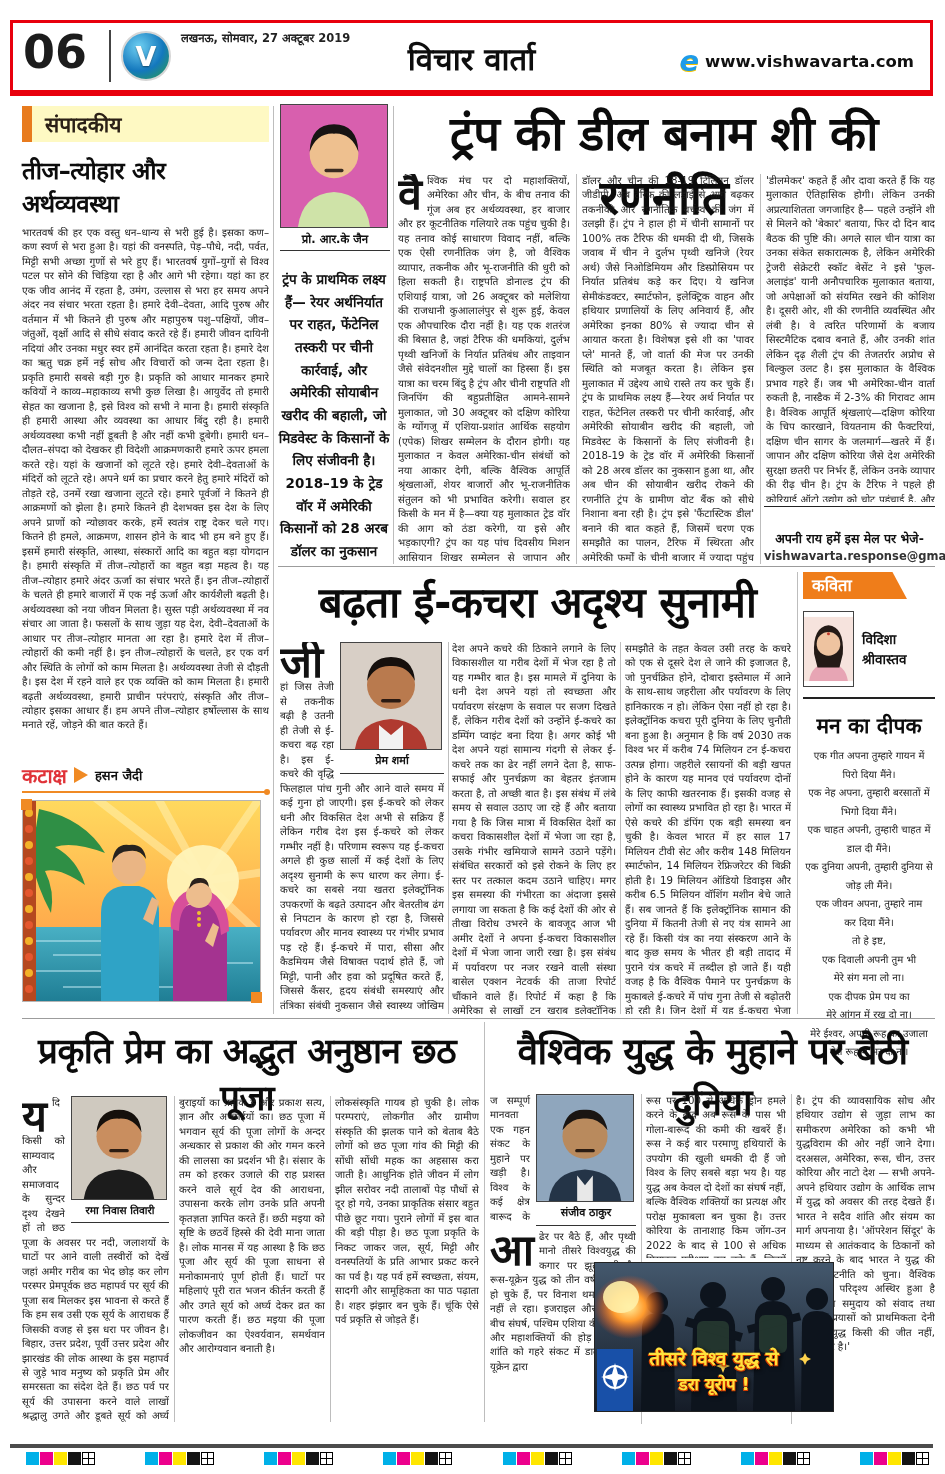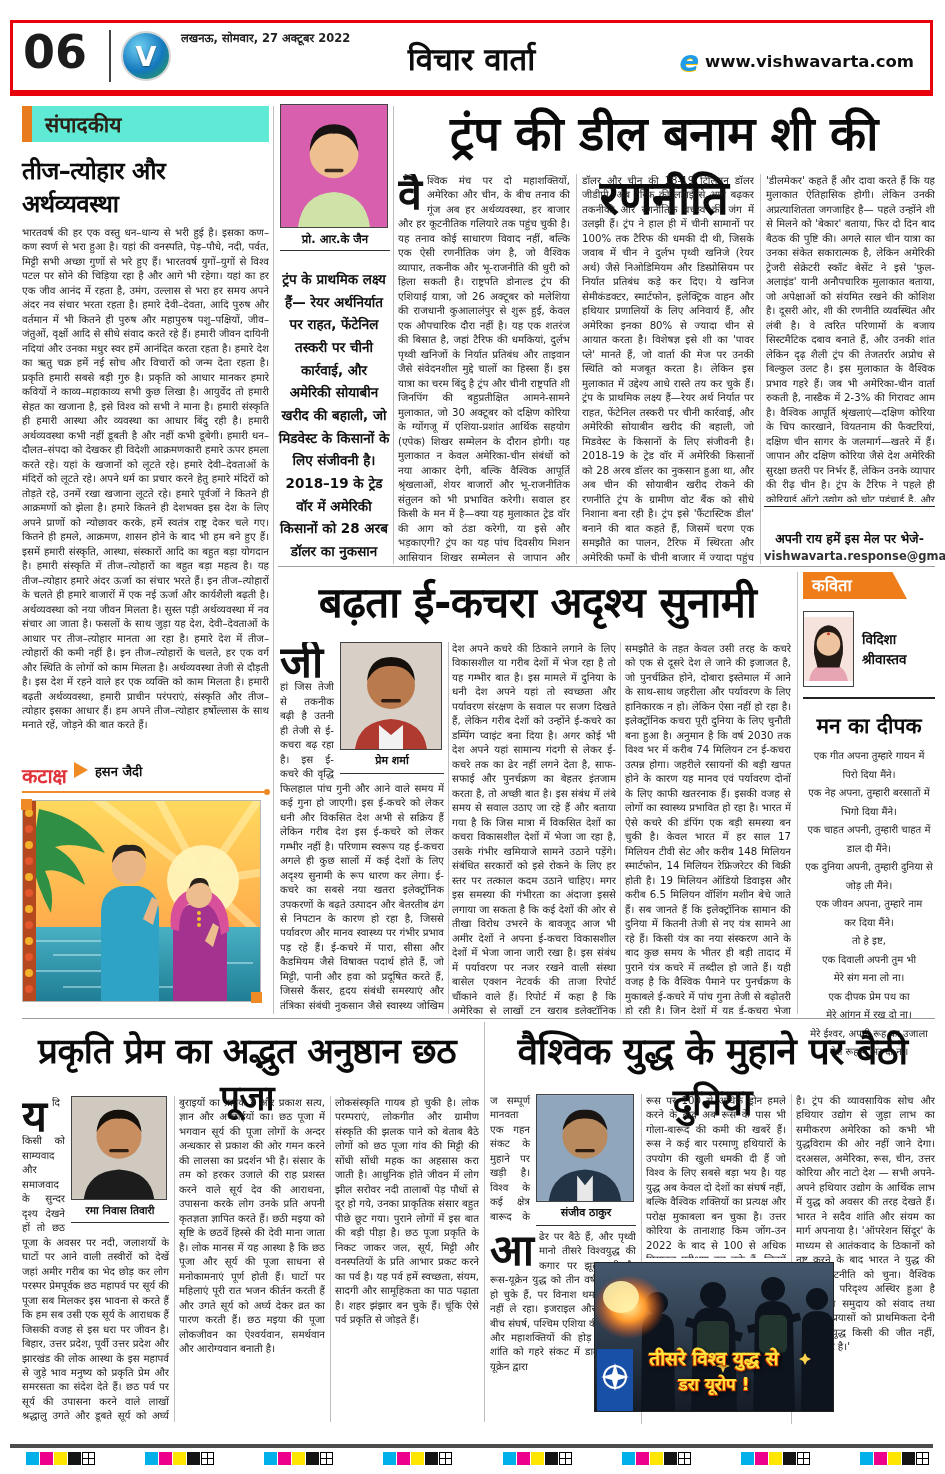--- a/index.html
+++ b/index.html
@@ -24,28 +24,28 @@
   .body-text { font-size:10.2px; line-height:1.42; text-align:justify; color:#1d1d1d; overflow:hidden; }
   .acol { position:absolute; overflow:hidden; }
   .vline { position:absolute; width:1px; background:#bdbdbd; }
   .hline { position:absolute; height:1px; background:#9c9c9c; }
   .dropcap { float:left; font-size:43px; font-weight:800; line-height:.82; padding:3px 5px 0 0; color:#111; }
   .art-head { position:absolute; font-weight:800; text-align:center; color:#0b0b0b; letter-spacing:-.5px; }
   .photo-cap { font-size:11.5px; font-weight:800; text-align:center; color:#111; padding-top:3px; border-bottom:1.5px solid #333; padding-bottom:4px; }
 
   
   .editorial { position:absolute; left:22px; top:106px; width:247px; }
-  .ed-label { display:flex; align-items:center; height:36px; background:#5eead4; font-size:21px; font-weight:800; color:#2b2016; }
+  .ed-label { display:flex; align-items:center; height:36px; background:#fef9c3; font-size:21px; font-weight:800; color:#2b2016; }
   .ed-accent { width:10px; height:36px; background:#e87b1e; margin-right:13px; }
   .ed-headline { font-size:24px; font-weight:800; color:#0c0c0c; margin:11px 0 7px; letter-spacing:-.5px; }
   .ed-body { height:562px; }
 
   
   .cartoon { position:absolute; left:22px; top:762px; width:247px; }
-  .ct-head { display:flex; align-items:flex-start; gap:7px; height:26px; }
+  .ct-head { display:flex; align-items:center; gap:7px; height:26px; }
   .ct-label { color:#e03238; font-size:20px; font-weight:800; }
   .ct-arrow { width:0; height:0; border-left:14px solid #f08a24; border-top:8px solid transparent; border-bottom:8px solid transparent; }
   .ct-author { font-size:13px; font-weight:800; color:#111; }
   .ct-rule { height:2px; background:#f08a24; margin-top:3px; position:relative; }
   .ct-rule::after { content:""; position:absolute; right:-1px; top:-2px; width:6px; height:6px; border-radius:50%; background:#f08a24; }
   .ct-img { position:relative; margin-top:7px; width:239px; height:202px; border:1px solid #b5b5b5; }
   .ct-img::before { content:""; position:absolute; left:-2px; top:-2px; width:11px; height:11px; background:#f08a24; z-index:3; }
   .ct-img::after { content:""; position:absolute; right:-2px; bottom:-2px; width:11px; height:11px; background:#f08a24; z-index:3; }
 
   
@@ -88,21 +88,21 @@
 
 <div class="page">
 
   <header class="masthead-box">
     <div class="page-num">06</div>
     <div class="head-divider"></div>
     <div class="logo">
         <span>V</span>
       </div>
     <div class="brand">
-      <div class="edition">लखनऊ,  सोमवार, 27 अक्टूबर 2022</div>
+      <div class="edition">लखनऊ,  सोमवार, 27 अक्टूबर 2019</div>
     </div>
     <div class="section-title">विचार वार्ता</div>
     <div class="web">
       <span class="e-icon">e</span>
       <span class="web-url">www.vishwavarta.com</span>
     </div>
   </header>
 
   <section class="editorial">
     <div class="ed-label">

